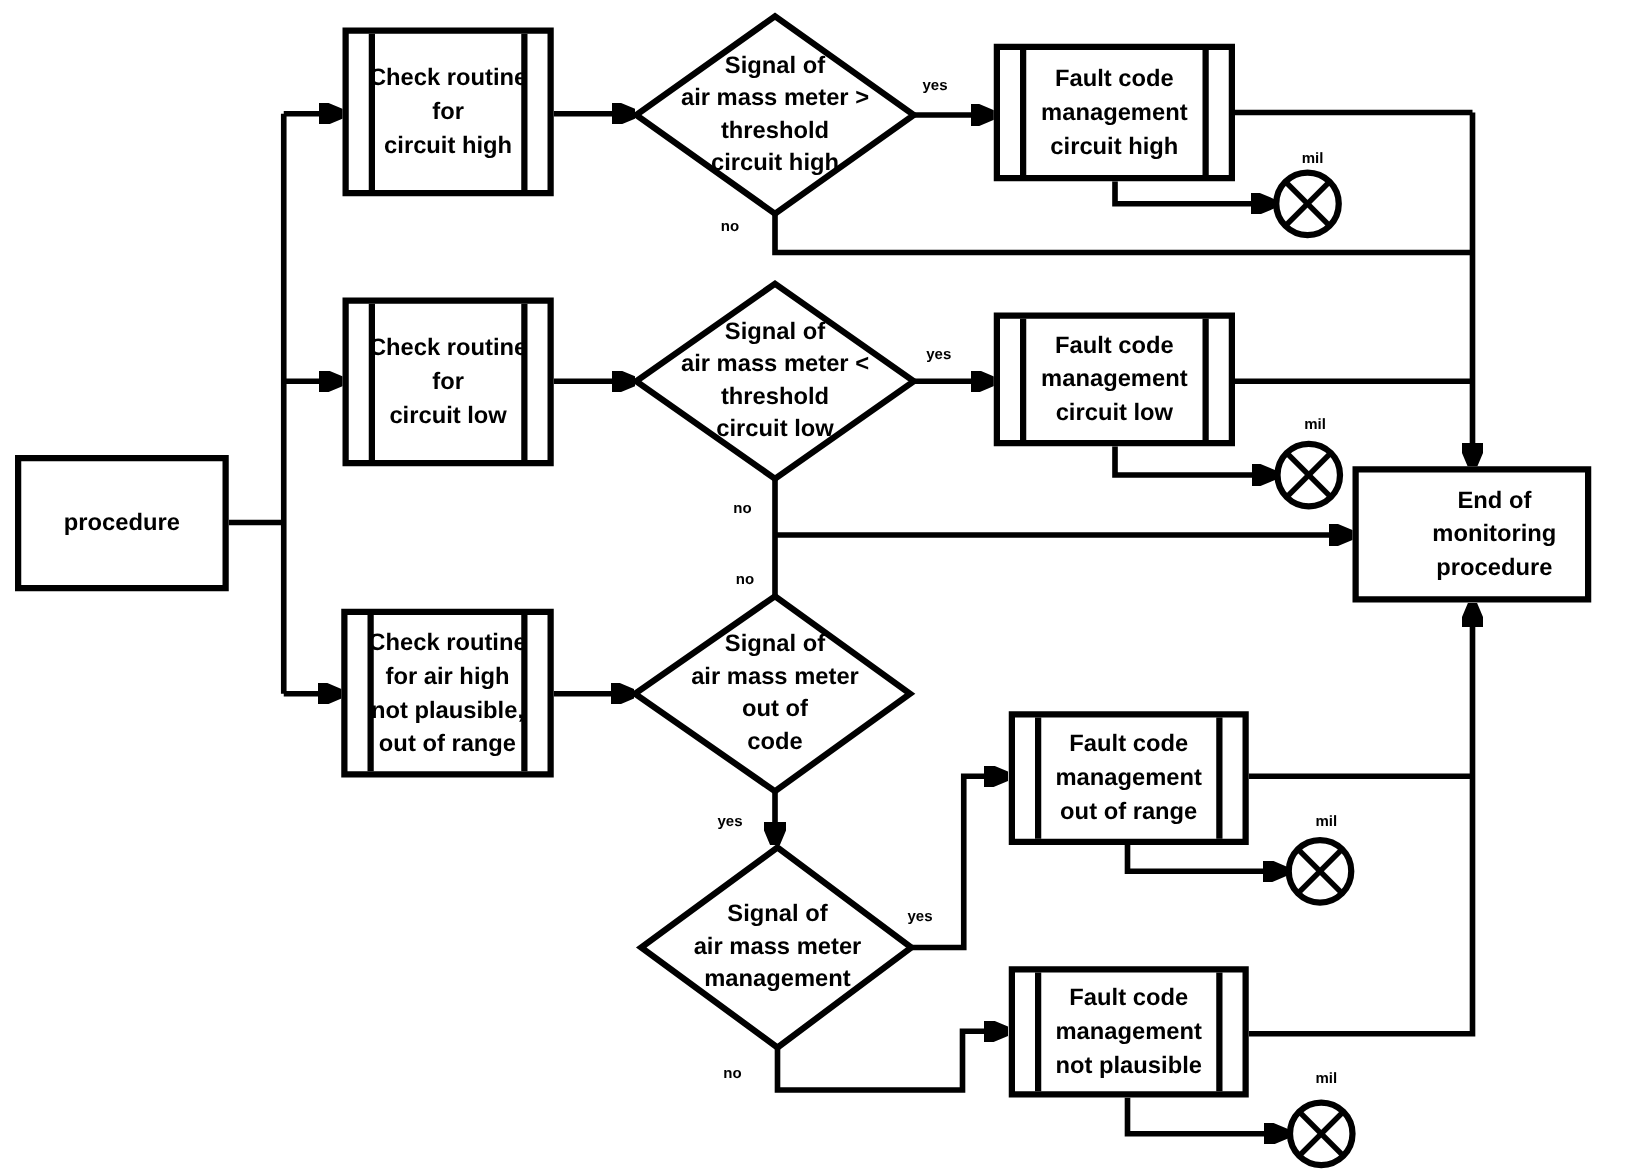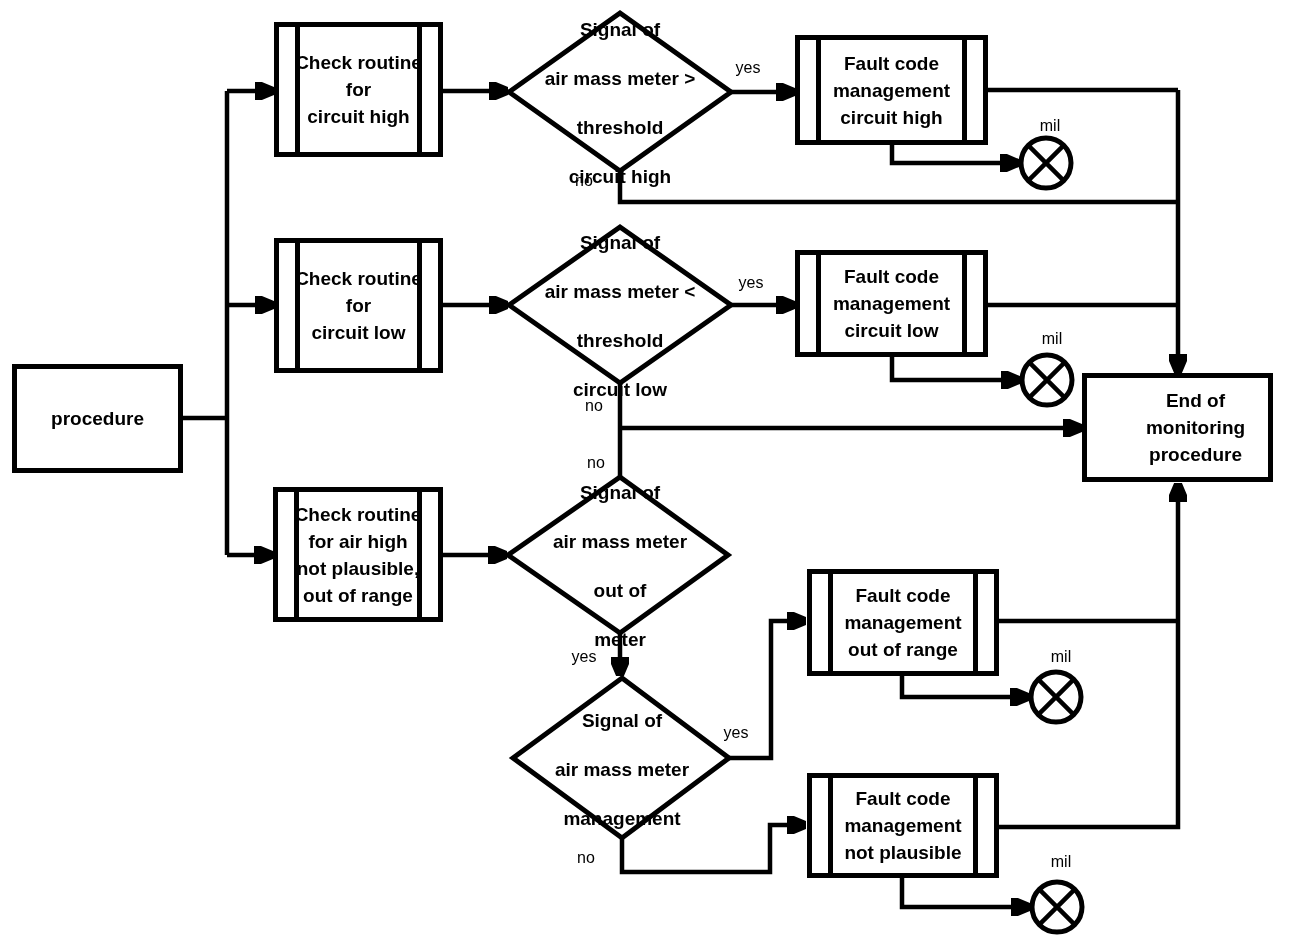--- a/index.html
+++ b/index.html
@@ -12,22 +12,22 @@
   #wires line{stroke-width:4.5;}
   .arr{marker-end:url(#arrowhead);}
   .node{position:absolute;box-sizing:border-box;border:5px solid #000;background:#fff;
         display:flex;align-items:center;justify-content:center;text-align:center;
         font-weight:700;font-size:19px;line-height:27px;}
   .node .txt span{display:block;}
   .bar{position:absolute;top:0;bottom:0;width:5px;background:#000;}
   .bl{left:16px;} .br{right:16px;}
   .dtxt{position:absolute;display:flex;flex-direction:column;align-items:center;justify-content:center;
         text-align:center;font-weight:700;font-size:19px;line-height:26px;pointer-events:none;}
-  .dtxt span{display:block;white-space:nowrap;margin-top:23px;}
-  .lbl{position:absolute;transform:translate(-50%,-50%);font-weight:400;font-size:16px;white-space:nowrap;}
+  .dtxt span{display:block;white-space:nowrap;}
+  .lbl{position:absolute;transform:translate(-50%,-50%);font-weight:700;font-size:12px;white-space:nowrap;}
   
   #n-start{left:12px;top:364px;width:171px;height:109px;}
   #n-end{left:1082px;top:373px;width:191px;height:109px;padding-left:36px;}
   #n-c1{left:274px;top:22px;width:169px;height:135px;}
   #n-c2{left:274px;top:238px;width:169px;height:135px;}
   #n-c3{left:273px;top:487px;width:170px;height:135px;}
   #n-f1{left:795px;top:35px;width:193px;height:110px;}
   #n-f2{left:795px;top:250px;width:193px;height:107px;}
   #n-f3{left:807px;top:569px;width:192px;height:107px;}
   #n-f4{left:807px;top:773px;width:192px;height:105px;}
@@ -204,21 +204,21 @@
     <span>Signal of</span>
     <span>air mass meter &lt;</span>
     <span>threshold</span>
     <span>circuit low</span>
   </div>
 
   <div class="dtxt" id="t-d3">
     <span>Signal of</span>
     <span>air mass meter</span>
     <span>out of</span>
-    <span>meter</span>
+    <span>code</span>
   </div>
 
   <div class="dtxt" id="t-d4">
     <span>Signal of</span>
     <span>air mass meter</span>
     <span>management</span>
   </div>
 
   <span class="lbl" id="l-yes1">yes</span>
   <span class="lbl" id="l-no1">no</span>

